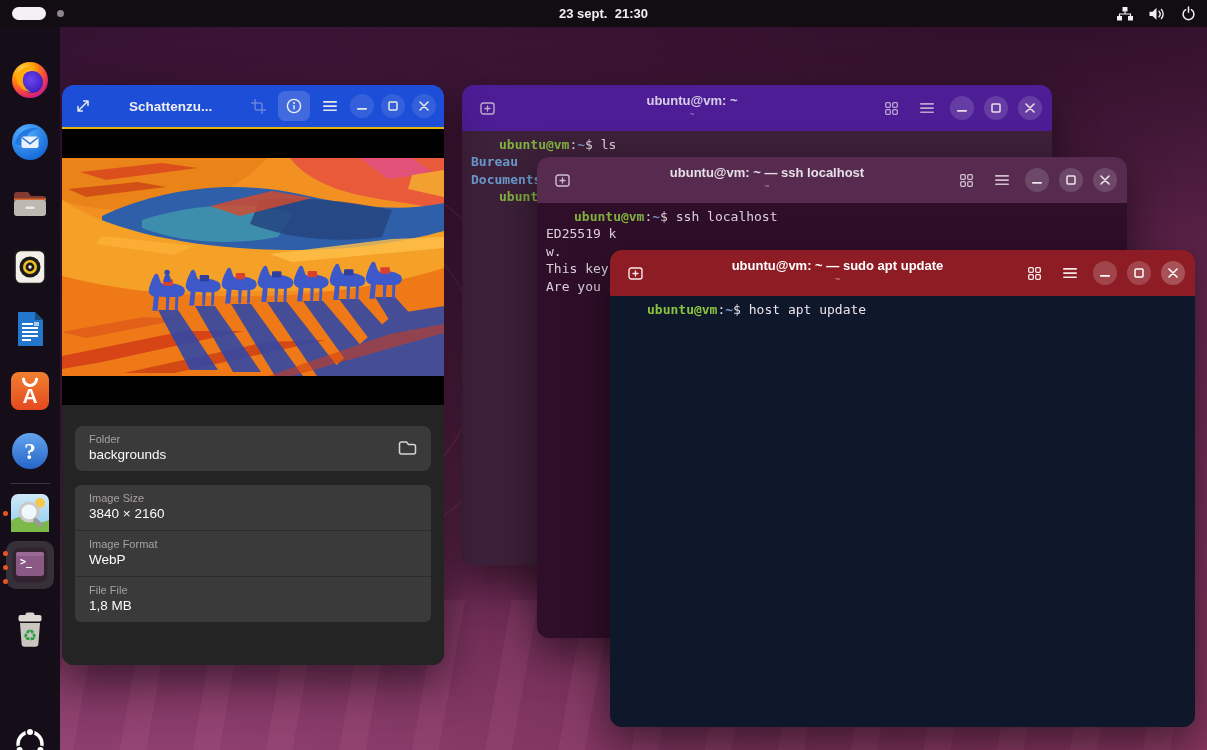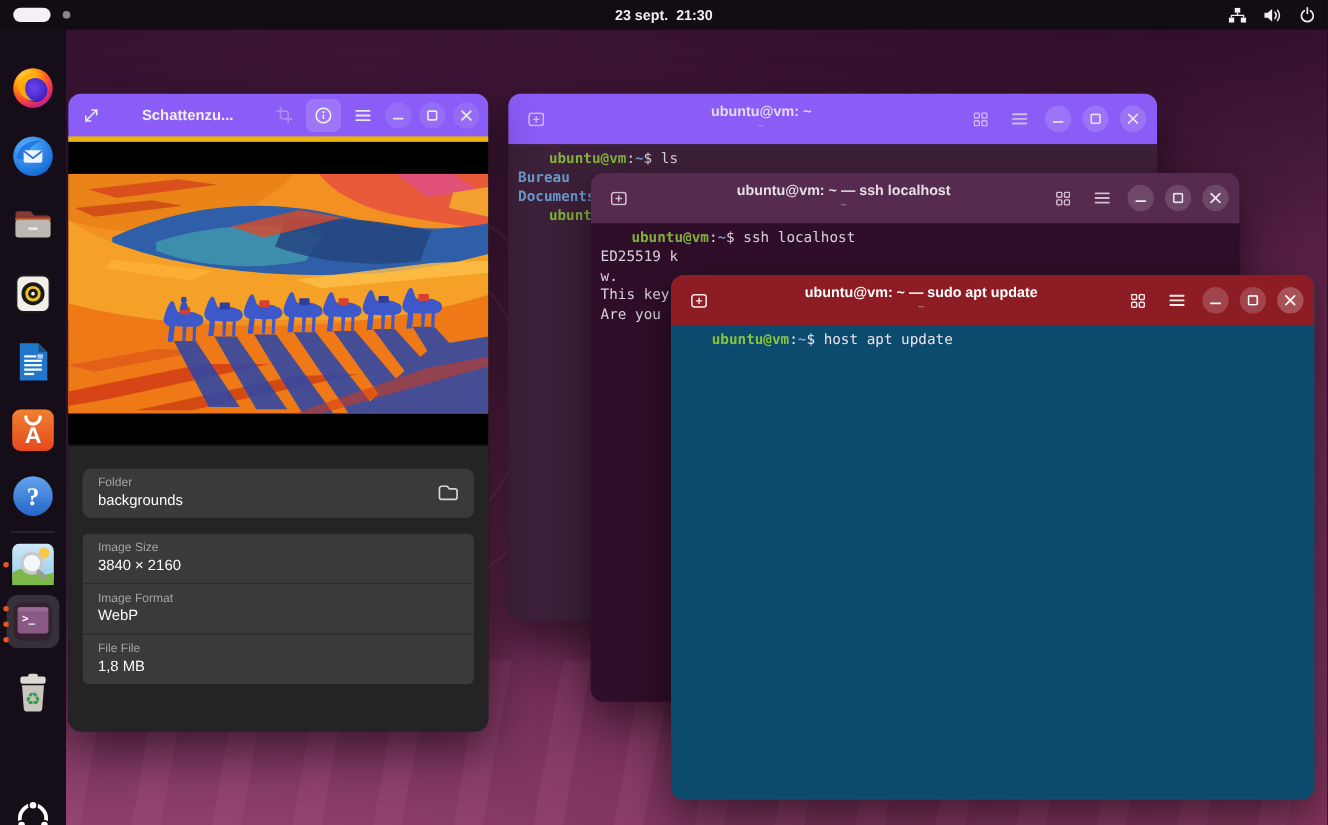--- a/index.html
+++ b/index.html
@@ -39,21 +39,21 @@
   .focus-slot { position:absolute; left:6px; top:514px; width:48px; height:48px; border-radius:10px; background:rgba(255,255,255,.14); }
 
   
   .win { position:absolute; border-radius:12px; overflow:hidden; box-shadow:0 16px 42px rgba(0,0,0,.5); }
   .circ { width:24px; height:24px; border-radius:50%; background:rgba(255,255,255,.14);
     display:flex; align-items:center; justify-content:center; flex:none; }
   .ibtn { width:26px; height:26px; display:flex; align-items:center; justify-content:center; flex:none; }
 
   
   .viewer { left:62px; top:85px; width:382px; height:580px; background:#1d1d1d; z-index:10; display:flex; flex-direction:column; }
-  .v-bar { height:44px; background:#8b5cf6; border-bottom:5px solid #eab308; display:flex; align-items:center; padding:0 8px; gap:7px; flex:none; }
+  .v-bar { height:44px; background:#1d4ed8; border-bottom:2px solid #eab308; display:flex; align-items:center; padding:0 8px; gap:7px; flex:none; }
   .v-title { margin-left:26px; font-size:13.5px; font-weight:700; color:#f0eef0; white-space:nowrap; }
   .v-sp { flex:1; }
   .v-info-btn { width:32px; height:30px; border-radius:7px; background:rgba(255,255,255,.16);
     display:flex; align-items:center; justify-content:center; flex:none; }
   .v-imagebox { height:275px; background:#000; display:flex; align-items:center; justify-content:center; flex:none; }
   .v-props { flex:1; background:#242424; border-top:1px solid #000; padding:21px 13px; }
   .p-card { background:#3a3a3a; border-radius:8px; padding:7px 14px 9px; display:flex; align-items:center; justify-content:space-between; }
   .p-group { margin-top:14px; border-radius:6px; overflow:hidden; }
   .p-row { background:#3a3a3a; padding:7px 14px 9px; }
   .p-row + .p-row { border-top:1px solid #2c2c2c; }
@@ -70,26 +70,26 @@
   .t-ctrl { position:absolute; right:10px; top:10px; display:flex; align-items:center; gap:10px; }
   .t-body { padding:5px 9px; }
   .tline { white-space:pre; }
   .tc-green { color:#8ac43f; font-weight:700;margin-left:28px; }
   .tc-fg { color:#ece4ec; }
   .tc-blue { color:#7f9fd4; font-weight:700; }
   .tc-dir { color:#6fa7dc; font-weight:700; }
   .tcursor { display:inline-block; width:8px; height:15px; background:#ece4ec; vertical-align:-2px; }
 
   .term1 { left:462px; top:85px; width:590px; height:480px; background:#3d2039; z-index:1; }
-  .term1 .t-bar { background:#8b5cf6; }
+  .term1 .t-bar { background:#4c1d95; }
   .term1 .t-titlewrap { color:rgba(255,255,255,.78); }
   .term2 { left:537px; top:157px; width:590px; height:481px; background:#2f0e29; z-index:2; }
   .term2 .t-bar { background:#572a50; }
   .term2 .t-titlewrap { color:rgba(255,255,255,.85); }
-  .term3 { left:610px; top:250px; width:585px; height:477px; background:#0c4a6e; z-index:3; }
+  .term3 { left:610px; top:250px; width:585px; height:477px; background:#0f172a; z-index:3; }
   .term3 .t-bar { background:#8d1c24; }
   .unf { opacity:.9; }
 
   svg { display:block; }
 </style>
 </head>
 <body>
 
 <div class="desktop">
   <div class="swirl s3"></div>

